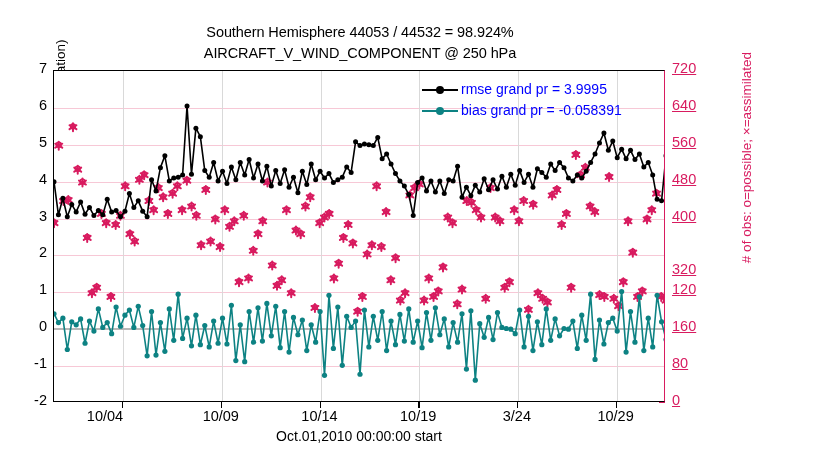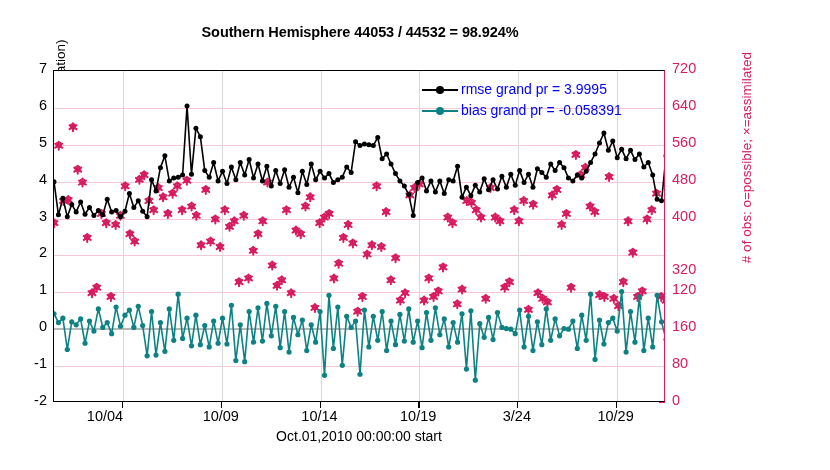--- a/index.html
+++ b/index.html
@@ -17,21 +17,21 @@
     left: 0; top: 0;
     width: 830px; height: 470px;
   }
 
   
   #title-block {
     position: absolute;
     left: 0; top: 22px;
     width: 720px;
     text-align: center;
-    font-weight: bold;
+    font-weight: normal;
     font-size: 14.5px;
     color: #000;
     line-height: 21px;
     letter-spacing: -0.1px;
   }
   #title-line1, #title-line2 { display: block; white-space: nowrap; }
 
   
   #plot-area {
     position: absolute;
@@ -104,20 +104,21 @@
   }
 
   
   .ytick-right {
     position: absolute;
     left: 672px;
     font-size: 14.5px;
     color: #D81B5F;
     text-align: left;
     width: 50px;
+    text-decoration: underline;
   }
   .ytick-mark-right {
     position: absolute;
     left: 659px;
     width: 6px; height: 1.4px;
     background: #D81B5F;
   }
   #ylabel-right {
     position: absolute;
     left: 581px;
@@ -202,20 +203,21 @@
   }
   .legend-label { color: #0000FF; }
 </style>
 </head>
 <body>
 
 <div id="figure">
 
   <div id="title-block">
     <span id="title-line1">Southern Hemisphere 44053 / 44532 = 98.924%</span>
+    <span id="title-line2">AIRCRAFT_V_WIND_COMPONENT @ 250 hPa</span>
   </div>
 
   <div id="left-axis">
       <div class="ytick-left" style="left: 7px; right: auto; top: 60px;">7</div>
       <div class="ytick-left" style="left: 7px; right: auto; top: 96.9px;">6</div>
       <div class="ytick-mark-left" style="top: 106.9px;"></div>
       <div class="ytick-left" style="left: 7px; right: auto; top: 133.8px;">5</div>
       <div class="ytick-mark-left" style="top: 143.8px;"></div>
       <div class="ytick-left" style="left: 7px; right: auto; top: 170.7px;">4</div>
       <div class="ytick-mark-left" style="top: 180.7px;"></div>

